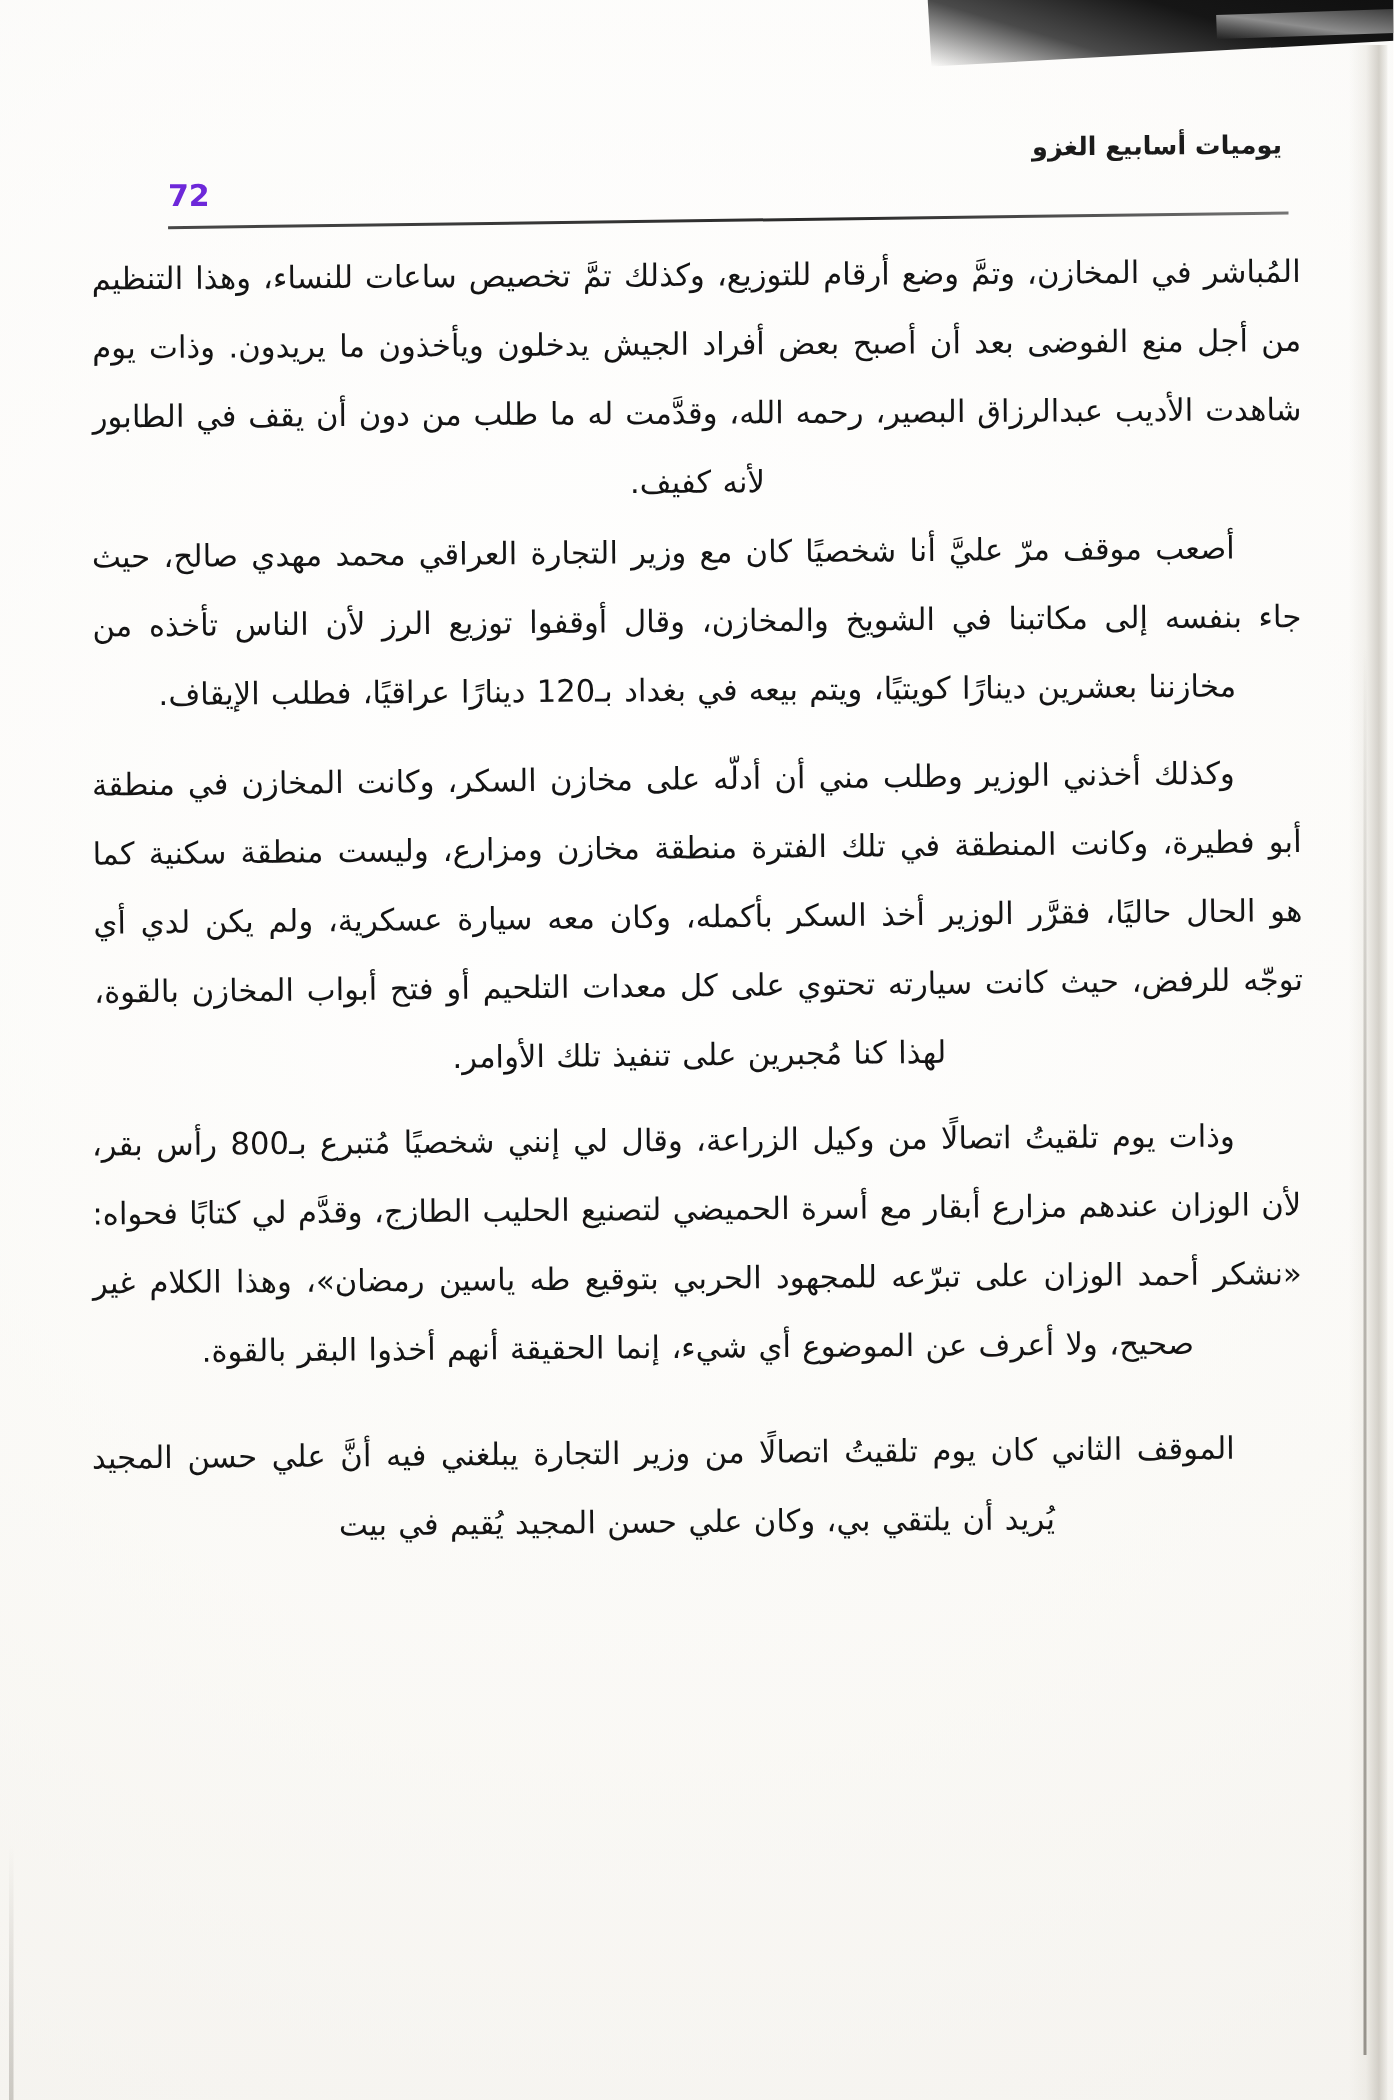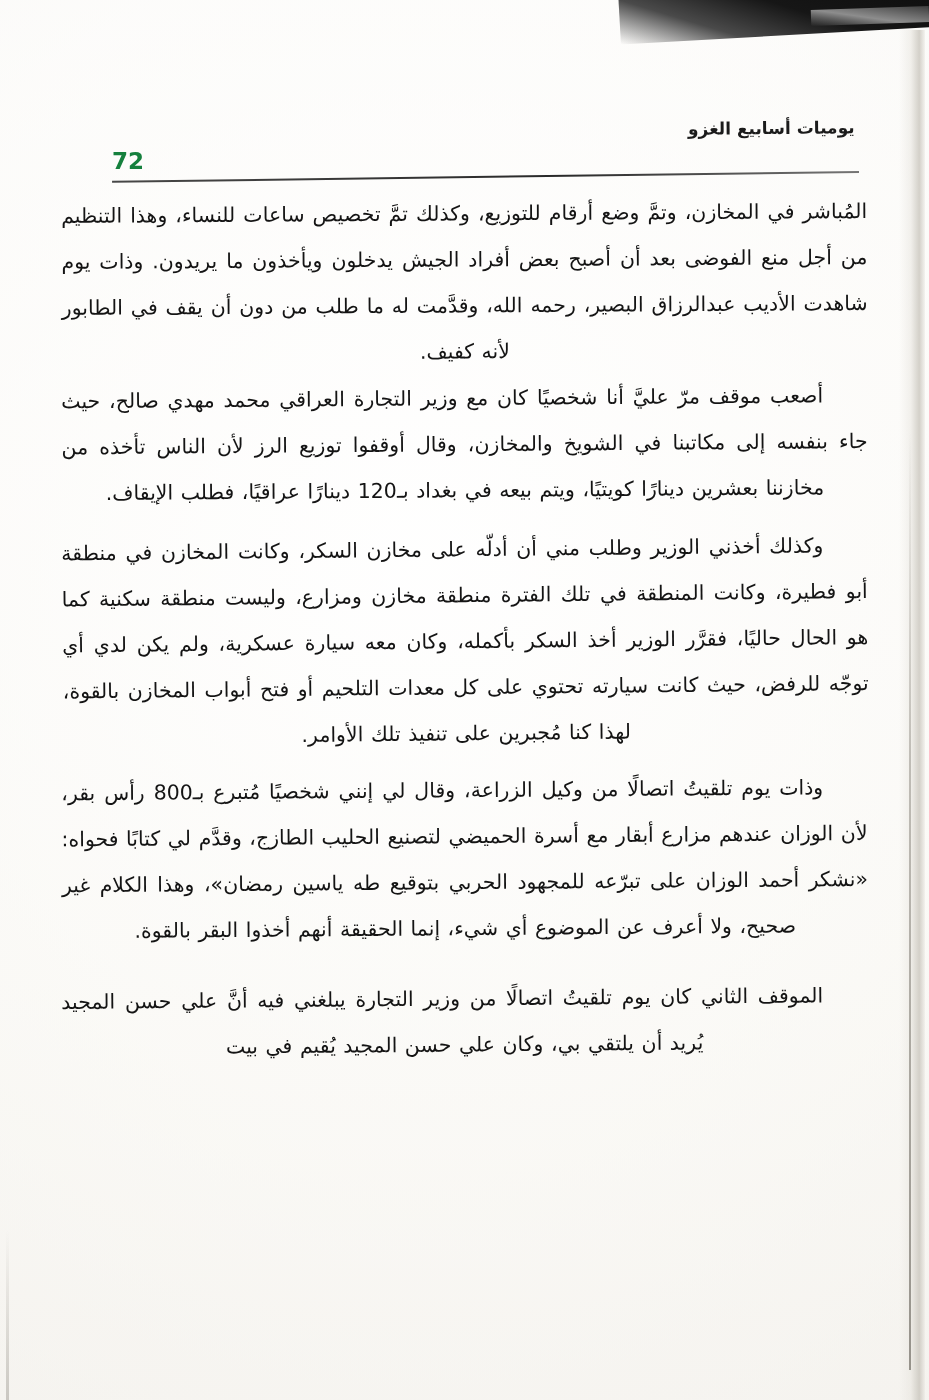--- a/index.html
+++ b/index.html
@@ -74,21 +74,20 @@
     left: 6px;
     width: 3px;
     height: 170px;
     background: linear-gradient(180deg, rgba(190,186,176,0) 0%, rgba(160,156,148,0.5) 100%);
     pointer-events: none;
   }
 
   .content {
     position: absolute;
     inset: 0;
-    margin-top: 30px;
   }
 
   
   .running-head {
     position: absolute;
     top: 88px;
     right: 74px;
     font-size: 17px;
     font-weight: bold;
     color: #1b1b1b;
@@ -103,23 +102,23 @@
     width: 747px;
     height: 2px;
     background: linear-gradient(90deg, rgba(40,40,40,0.85) 0%, rgba(30,30,30,0.95) 60%, rgba(60,60,60,0.7) 100%);
     transform: rotate(-0.75deg);
     transform-origin: right center;
   }
   .folio {
     position: absolute;
     top: 118px;
     left: 112px;
-    font-size: 23px;
+    font-size: 20px;
     font-weight: bold;
-    color: #15803d;
+    color: #6d28d9;
   }
 
   
   .body-col {
     position: absolute;
     top: 158px;
     right: 62px;
     width: 806px;
     color: #141414;
   }

